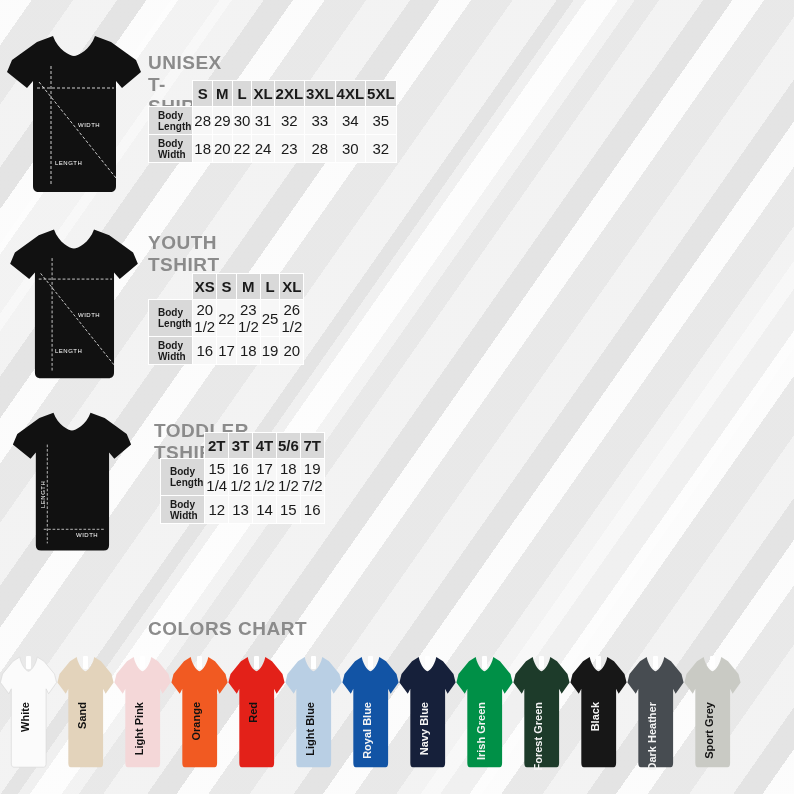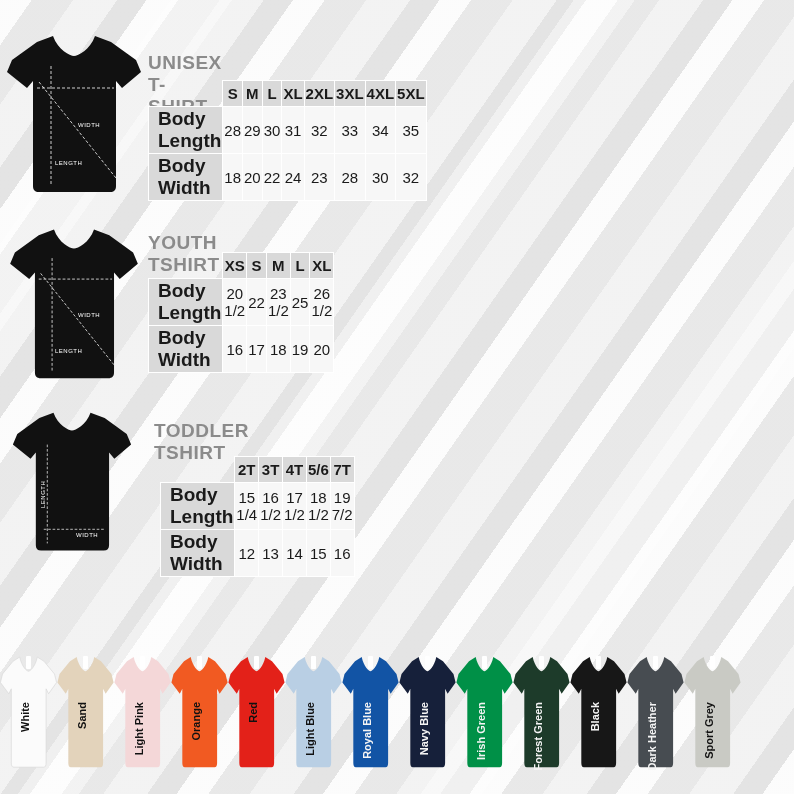--- a/index.html
+++ b/index.html
@@ -66,21 +66,21 @@
     background:#d9d9d9;
     color:#1a1a1a;
     font-weight:bold;
     font-size:15px;
     height:26px;
   }
   .rowhdr {
     background:#d9d9d9;
     color:#1a1a1a;
     font-weight:bold;
-    font-size:19px;
+    font-size:10px;
     text-align:left;
     padding-left:9px;
     height:28px;
   }
   .cell {
     background:#f7f7f7;
     color:#1a1a1a;
     font-size:15px;
     font-weight:normal;
     height:28px;
@@ -189,21 +189,21 @@
         <path fill="none" stroke="#ffffff" stroke-width="0.8" stroke-dasharray="3,2" d="M33 56 L110 152"></path>
         <path fill="none" stroke="#ffffff" stroke-width="0.8" stroke-dasharray="3,2" d="M31 62 L108 62"></path>
         <path fill="none" stroke="#ffffff" stroke-width="0.8" stroke-dasharray="3,2" d="M45 40 L45 160"></path>
       </svg>
       <div class="dimlabel" style="left:72px; top:92px;">WIDTH</div>
       <div class="dimlabel" style="left:49px; top:128px;">LENGTH</div>
     </div>
 
     <div class="sec-title" style="position:absolute; left:148px; top:24px;">YOUTH TSHIRT</div>
 
-    <table style="position:absolute; left:148px; top:44px;">
+    <table style="position:absolute; left:148px; top:65px;">
       <tbody>
           <tr>
         <td class="hdr-blank" style="width:176px;"></td>
         <td class="colhdr" style="width:86px;">XS</td>
         <td class="colhdr" style="width:86px;">S</td>
         <td class="colhdr" style="width:86px;">M</td>
         <td class="colhdr" style="width:86px;">L</td>
         <td class="colhdr" style="width:86px;">XL</td>
       </tr>
       <tr>
@@ -232,21 +232,21 @@
         <path fill="#111111" d="M47 10 L31 16 L6 34 L1 46 L21 62 L27 55 L27 160 C27 164 29 166 33 166 L104 166 C108 166 110 164 110 160 L110 55 L116 62 L135 46 L130 34 L105 16 L89 10 C84 24 72 30 68 30 C64 30 52 24 47 10 Z"></path>
         <path fill="none" stroke="#ffffff" stroke-width="0.8" stroke-dasharray="3,2" d="M40 46 L40 158"></path>
         <path fill="none" stroke="#ffffff" stroke-width="0.8" stroke-dasharray="3,2" d="M36 142 L104 142"></path>
       </svg>
       <div class="dimlabel" style="left:32px; top:104px; transform:rotate(-90deg); transform-origin:left top;">LENGTH</div>
       <div class="dimlabel" style="left:68px; top:128px;">WIDTH</div>
     </div>
 
     <div class="sec-title" style="position:absolute; left:154px; top:24px;">TODDLER TSHIRT</div>
 
-    <table style="position:absolute; left:160px; top:60px;">
+    <table style="position:absolute; left:160px; top:36px;">
       <tbody>
           <tr>
         <td class="hdr-blank" style="width:165px;"></td>
         <td class="colhdr" style="width:86px;">2T</td>
         <td class="colhdr" style="width:86px;">3T</td>
         <td class="colhdr" style="width:86px;">4T</td>
         <td class="colhdr" style="width:86px;">5/6</td>
         <td class="colhdr" style="width:86px;">7T</td>
       </tr>
       <tr>
@@ -262,20 +262,21 @@
         <td class="cell">12</td>
         <td class="cell">13</td>
         <td class="cell">14</td>
         <td class="cell">15</td>
         <td class="cell">16</td>
       </tr>
     </tbody>
       </table>
   </div>
 
+  <div class="sec-title" style="position:absolute; left:148px; top:618px;">COLORS CHART</div>
 
   <div class="colors-row">
 
     <div class="color-item">
       <svg width="57" height="120" viewBox="0 0 136 170" preserveAspectRatio="none">
         <path fill="#fbfbfb" stroke="#d8d8d8" stroke-width="1.2" d="M47 10 L31 16 L6 34 L1 46 L21 62 L27 55 L27 160 C27 164 29 166 33 166 L104 166 C108 166 110 164 110 160 L110 55 L116 62 L135 46 L130 34 L105 16 L89 10 C84 24 72 30 68 30 C64 30 52 24 47 10 Z"></path>
       </svg>
       <div class="tag"></div>
       <div class="color-name">White</div>
     </div>

